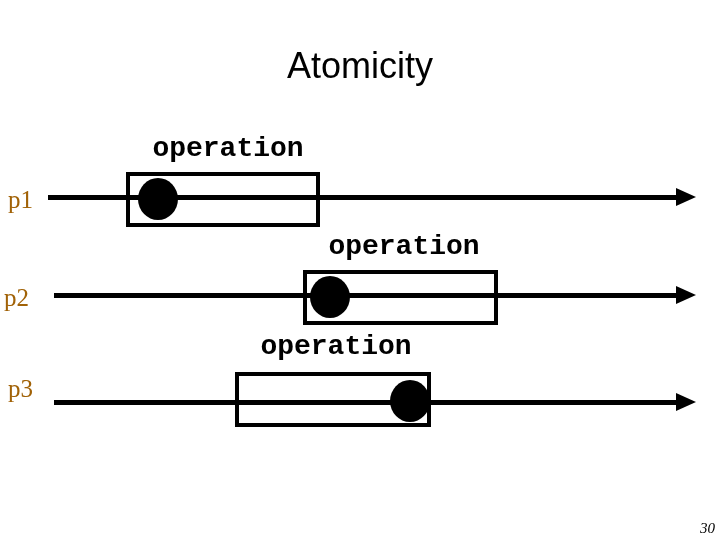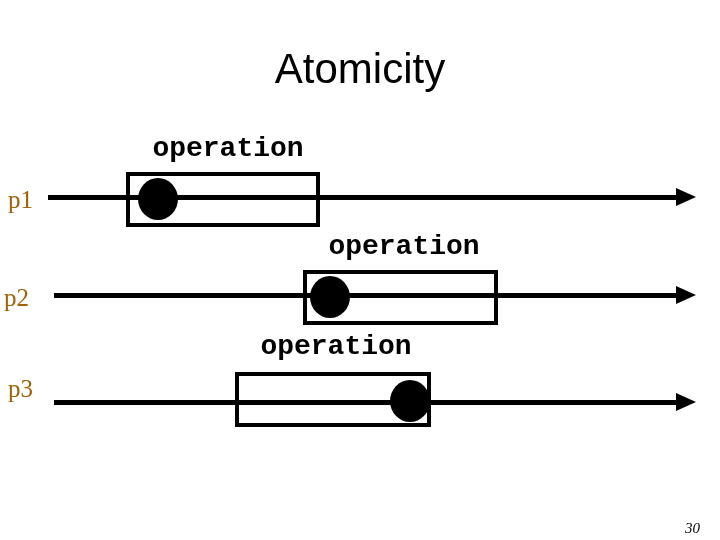--- a/index.html
+++ b/index.html
@@ -14,21 +14,21 @@
   }
 
   .title {
     position: absolute;
     top: 48px;
     left: 0;
     width: 720px;
     margin: 0;
     text-align: center;
     font-family: "Liberation Sans", sans-serif;
-    font-size: 42px;
+    font-size: 36px;
     font-weight: normal;
     line-height: 1;
     color: #000000;
   }
 
   
   .op-label {
     position: absolute;
     transform: translateX(-50%);
     font-family: "Liberation Mono", monospace;
@@ -96,21 +96,21 @@
     font-size: 25px;
     line-height: 1;
     color: #a16207;
   }
   .plabel1 { left: 8px; top: 187px; }
   .plabel2 { left: 4px; top: 285px; }
   .plabel3 { left: 8px; top: 376px; }
 
   .page-number {
     position: absolute;
-    right: 20px;
+    right: 5px;
     top: 521px;
     font-family: "Liberation Serif", serif;
     font-style: italic;
     font-size: 15px;
     line-height: 1;
     color: #000000;
   }
 </style>
 </head>
 <body>

